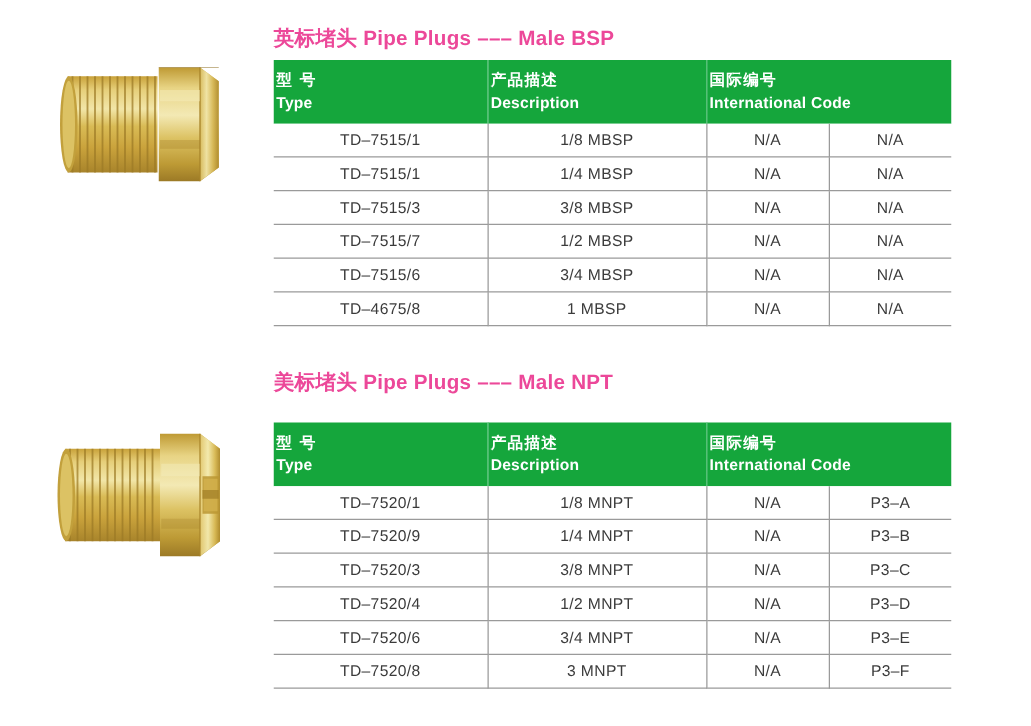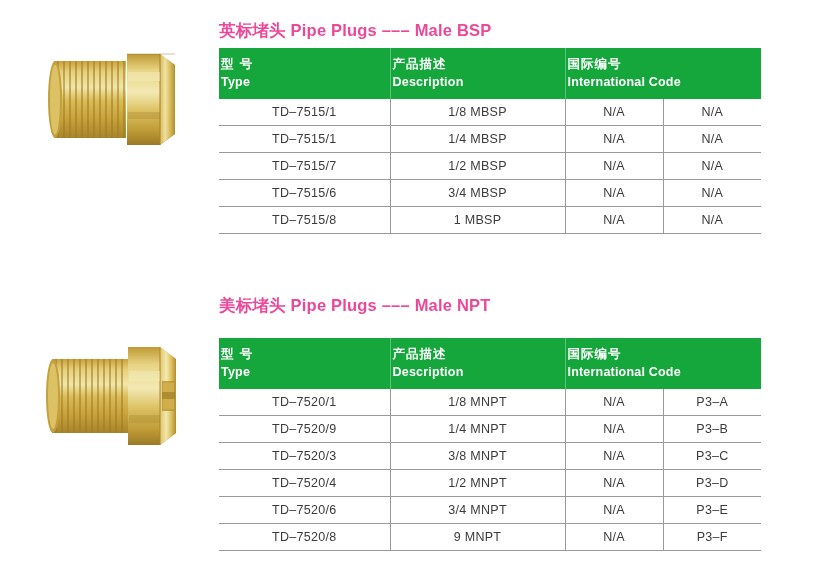--- a/index.html
+++ b/index.html
@@ -211,33 +211,39 @@
           <td>N/A</td>
           <td>N/A</td>
         </tr>
         <tr>
           <td>TD–7515/1</td>
           <td>1/4 MBSP</td>
           <td>N/A</td>
           <td>N/A</td>
         </tr>
         <tr>
+          <td>TD–7515/3</td>
+          <td>3/8 MBSP</td>
+          <td>N/A</td>
+          <td>N/A</td>
+        </tr>
+        <tr>
           <td>TD–7515/7</td>
           <td>1/2 MBSP</td>
           <td>N/A</td>
           <td>N/A</td>
         </tr>
         <tr>
           <td>TD–7515/6</td>
           <td>3/4 MBSP</td>
           <td>N/A</td>
           <td>N/A</td>
         </tr>
         <tr>
-          <td>TD–7515/8</td>
+          <td>TD–4675/8</td>
           <td>1 MBSP</td>
           <td>N/A</td>
           <td>N/A</td>
         </tr>
       </tbody>
     </table>
   </div>
 </div>
 
 <div class="section" id="section-npt">
@@ -355,20 +361,20 @@
           <td>P3–D</td>
         </tr>
         <tr>
           <td>TD–7520/6</td>
           <td>3/4 MNPT</td>
           <td>N/A</td>
           <td>P3–E</td>
         </tr>
         <tr>
           <td>TD–7520/8</td>
-          <td>9 MNPT</td>
+          <td>3 MNPT</td>
           <td>N/A</td>
           <td>P3–F</td>
         </tr>
       </tbody>
     </table>
   </div>
 </div>
 
 </body></html>

